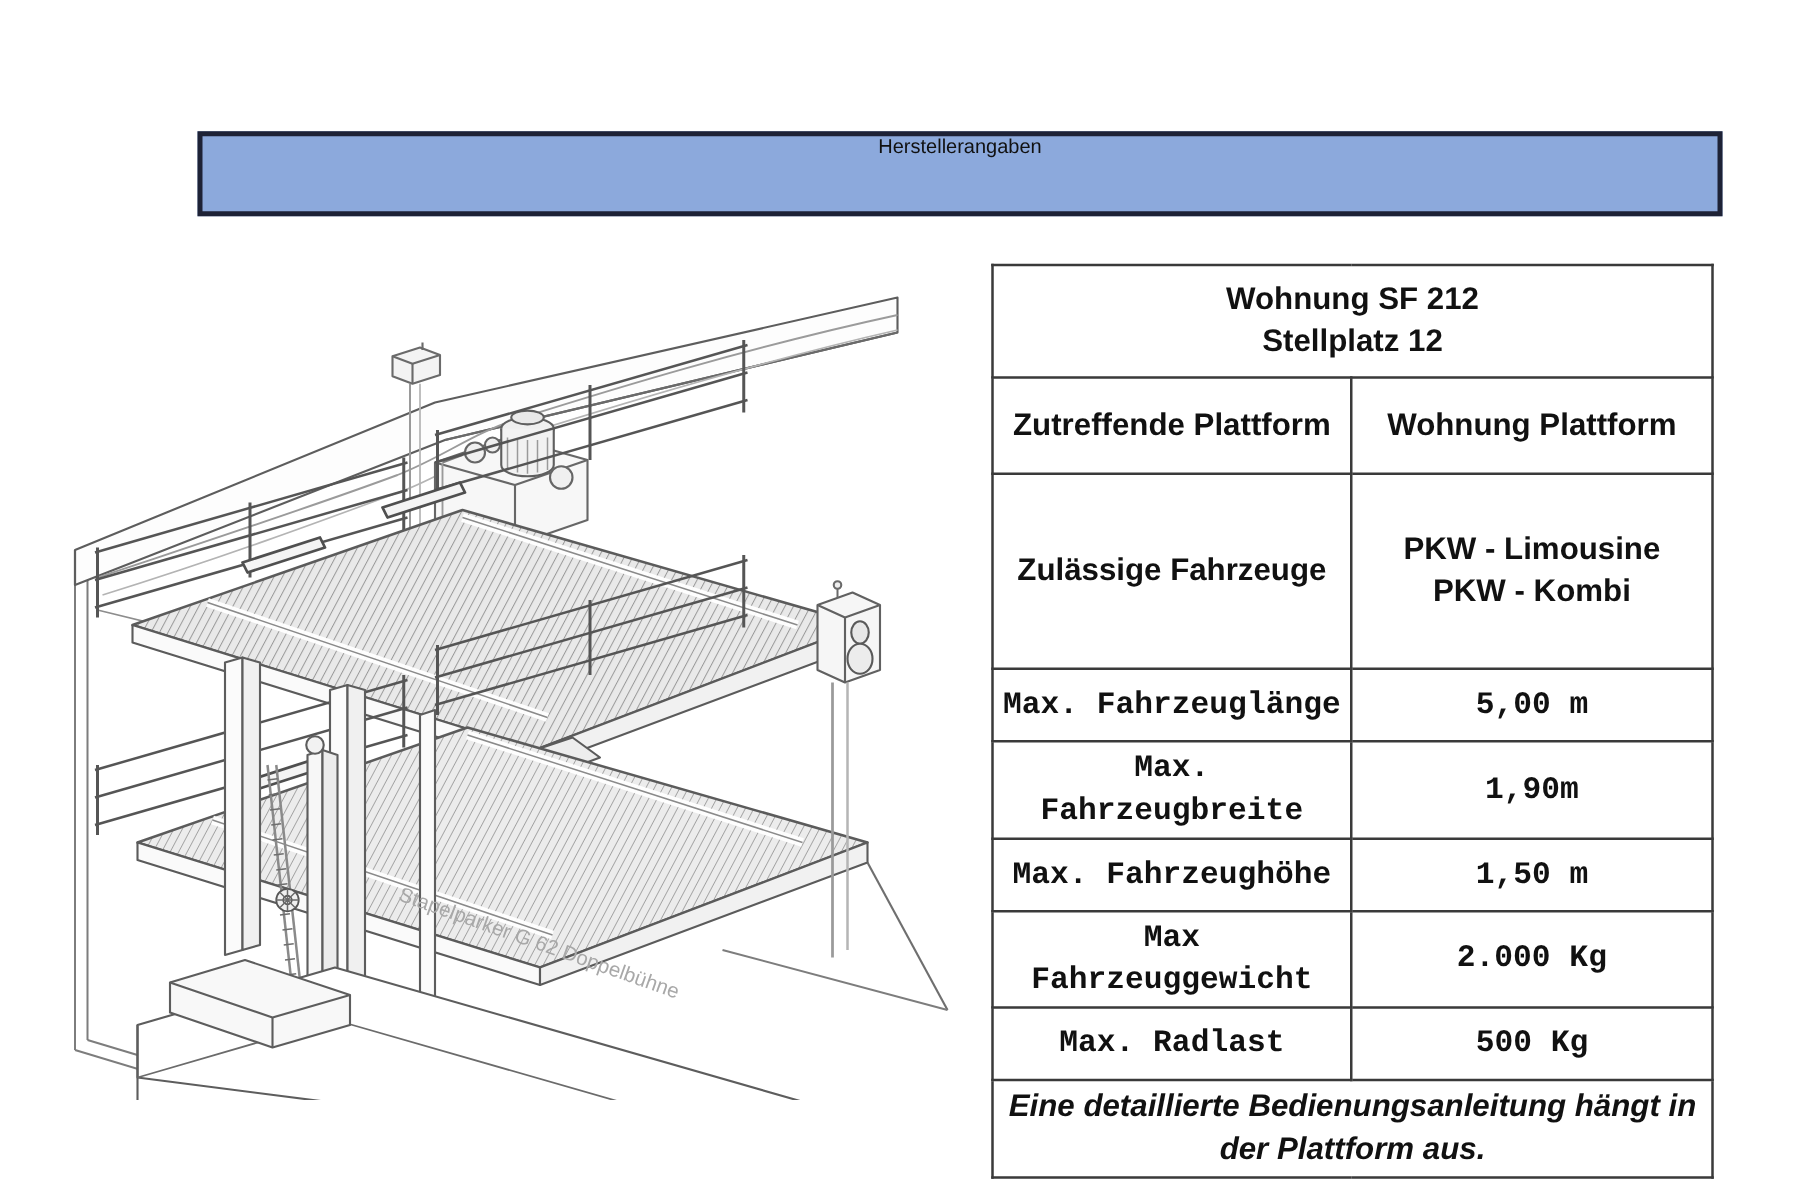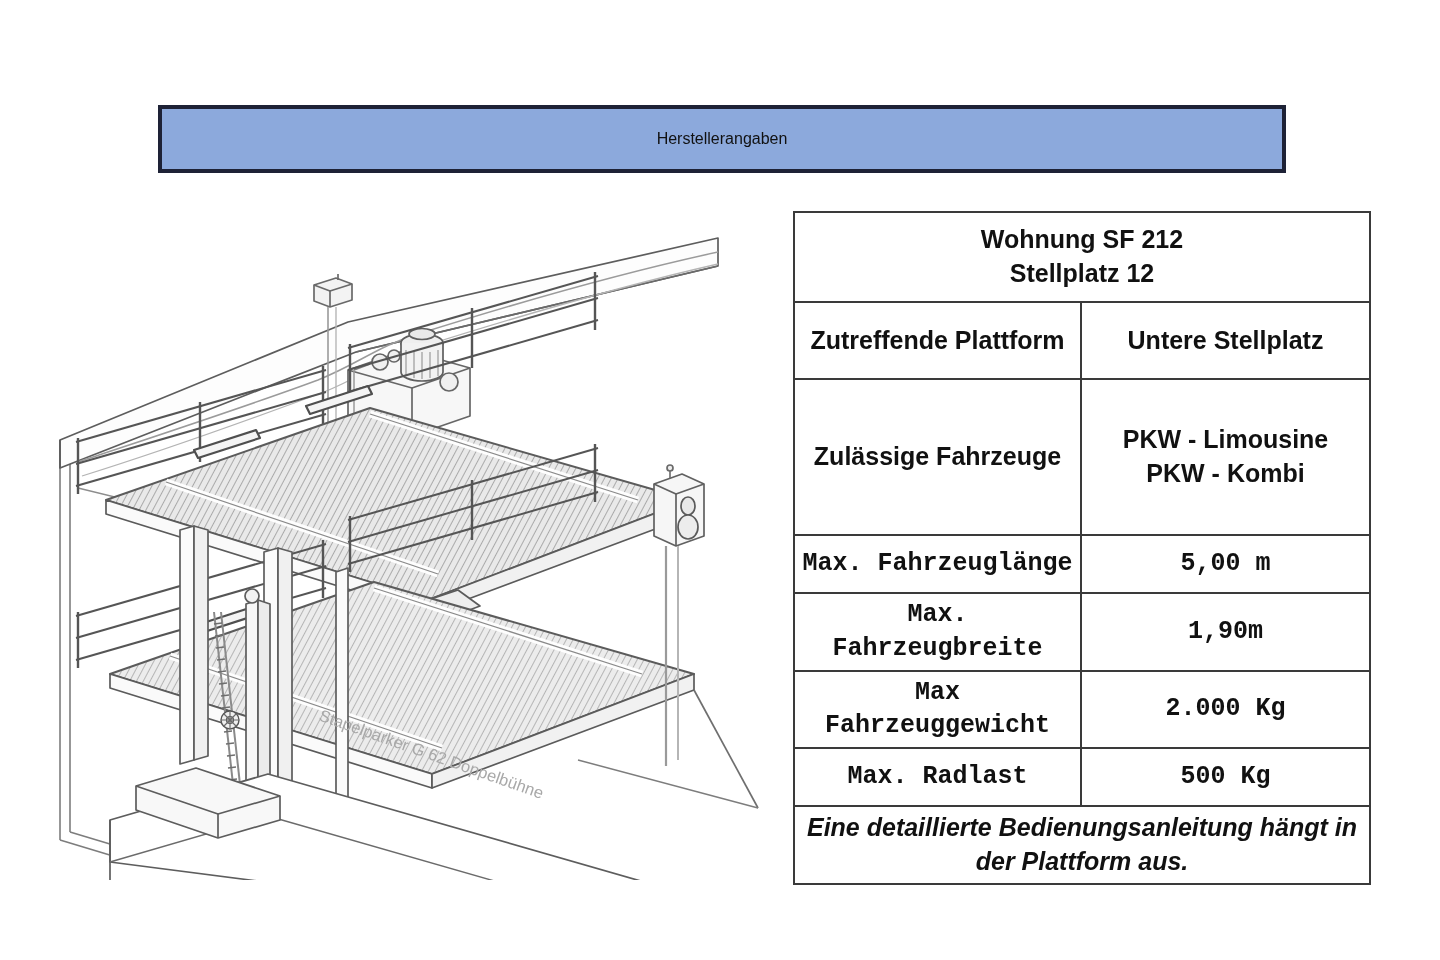--- a/index.html
+++ b/index.html
@@ -15,27 +15,27 @@
     font-family: "Liberation Sans", sans-serif;
     color: #111111;
     position: relative;
   }
 
   
   #banner {
     position: absolute;
     left: 158px;
     top: 105px;
-    width: 1128px;
+    width: 1220px;
     height: 68px;
     box-sizing: border-box;
     background: #8CA9DC;
     border: 4px solid #1E2236;
     display: flex;
-    align-items: center;
+    align-items: flex-start;
     justify-content: center;
   }
 
   
   #illustration {
     position: absolute;
     left: 18px;
     top: 200px;
     width: 760px;
     height: 680px;
@@ -282,41 +282,45 @@
   <tbody>
     <tr class="r-head">
       <td colspan="2">
         <span class="two-line">Wohnung SF 212</span>
         <span class="two-line">Stellplatz 12</span>
       </td>
     </tr>
 
     <tr class="r-platform">
       <td>Zutreffende Plattform</td>
-      <td>Untere Stellplatz</td>
+      <td>Wohnung Plattform</td>
     </tr>
 
     <tr class="r-vehicles">
       <td>Zulässige Fahrzeuge</td>
       <td>
         <span class="two-line">PKW - Limousine</span>
         <span class="two-line">PKW - Kombi</span>
       </td>
     </tr>
 
     <tr class="r-dim">
       <td>Max. Fahrzeuglänge</td>
       <td>5,00 m</td>
     </tr>
 
     <tr class="r-dim">
       <td>Max. Fahrzeugbreite</td>
       <td>1,90m</td>
     </tr>
 
+    <tr class="r-dim">
+      <td>Max. Fahrzeughöhe</td>
+      <td>1,50 m</td>
+    </tr>
 
     <tr class="r-dim">
       <td>Max Fahrzeuggewicht</td>
       <td>2.000 Kg</td>
     </tr>
 
     <tr class="r-dim">
       <td>Max. Radlast</td>
       <td>500 Kg</td>
     </tr>

